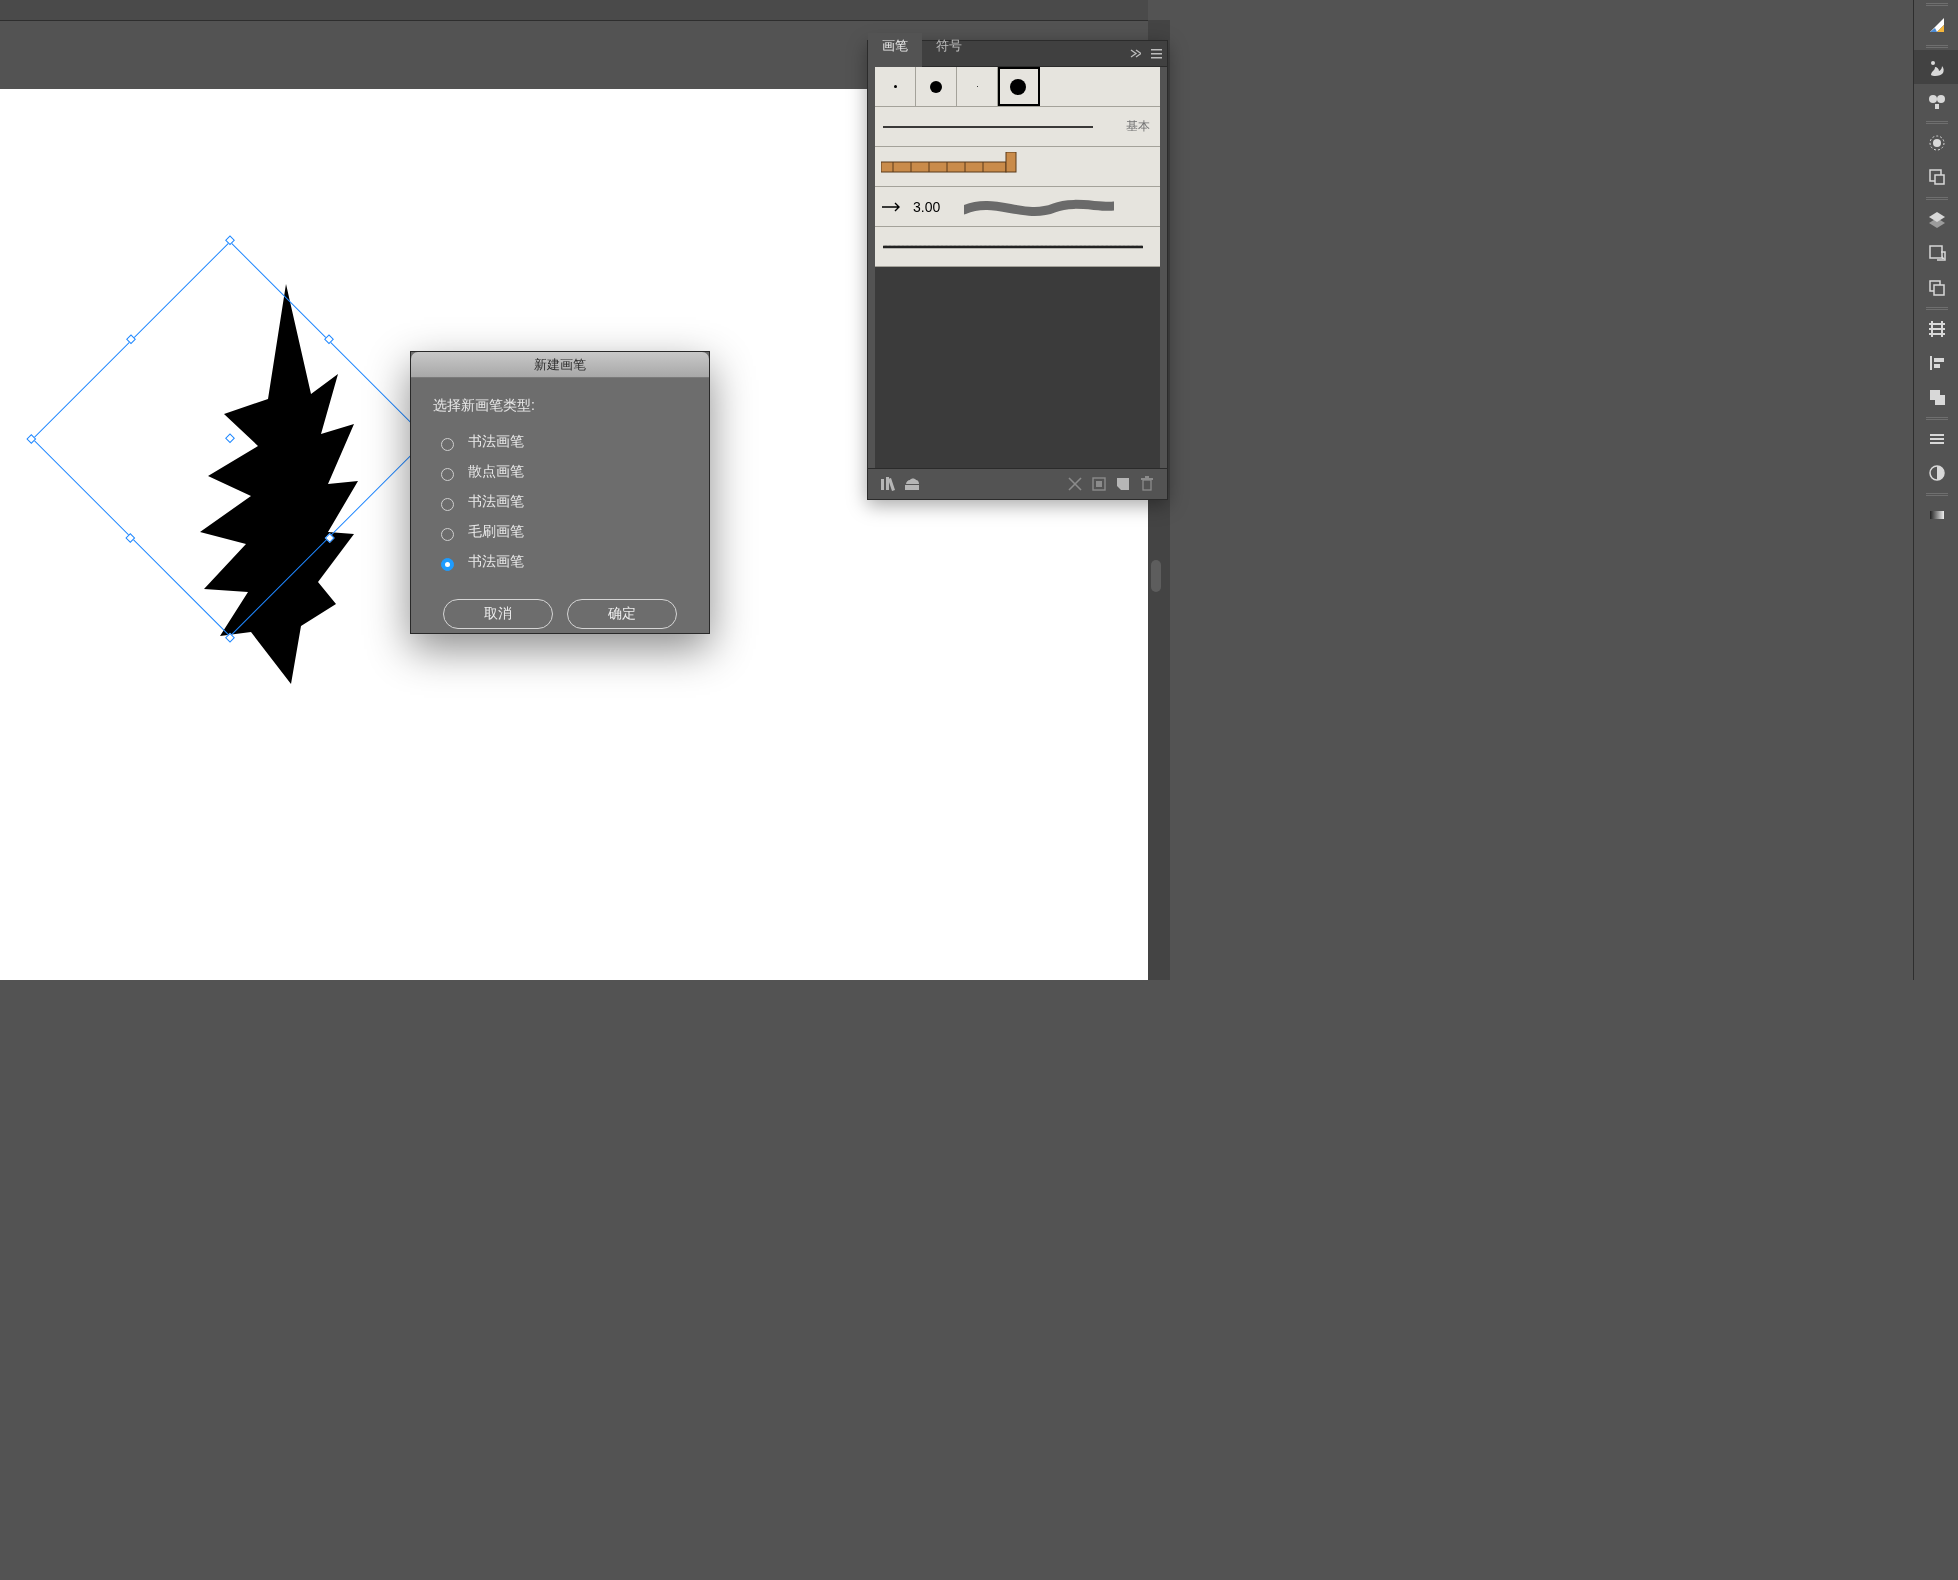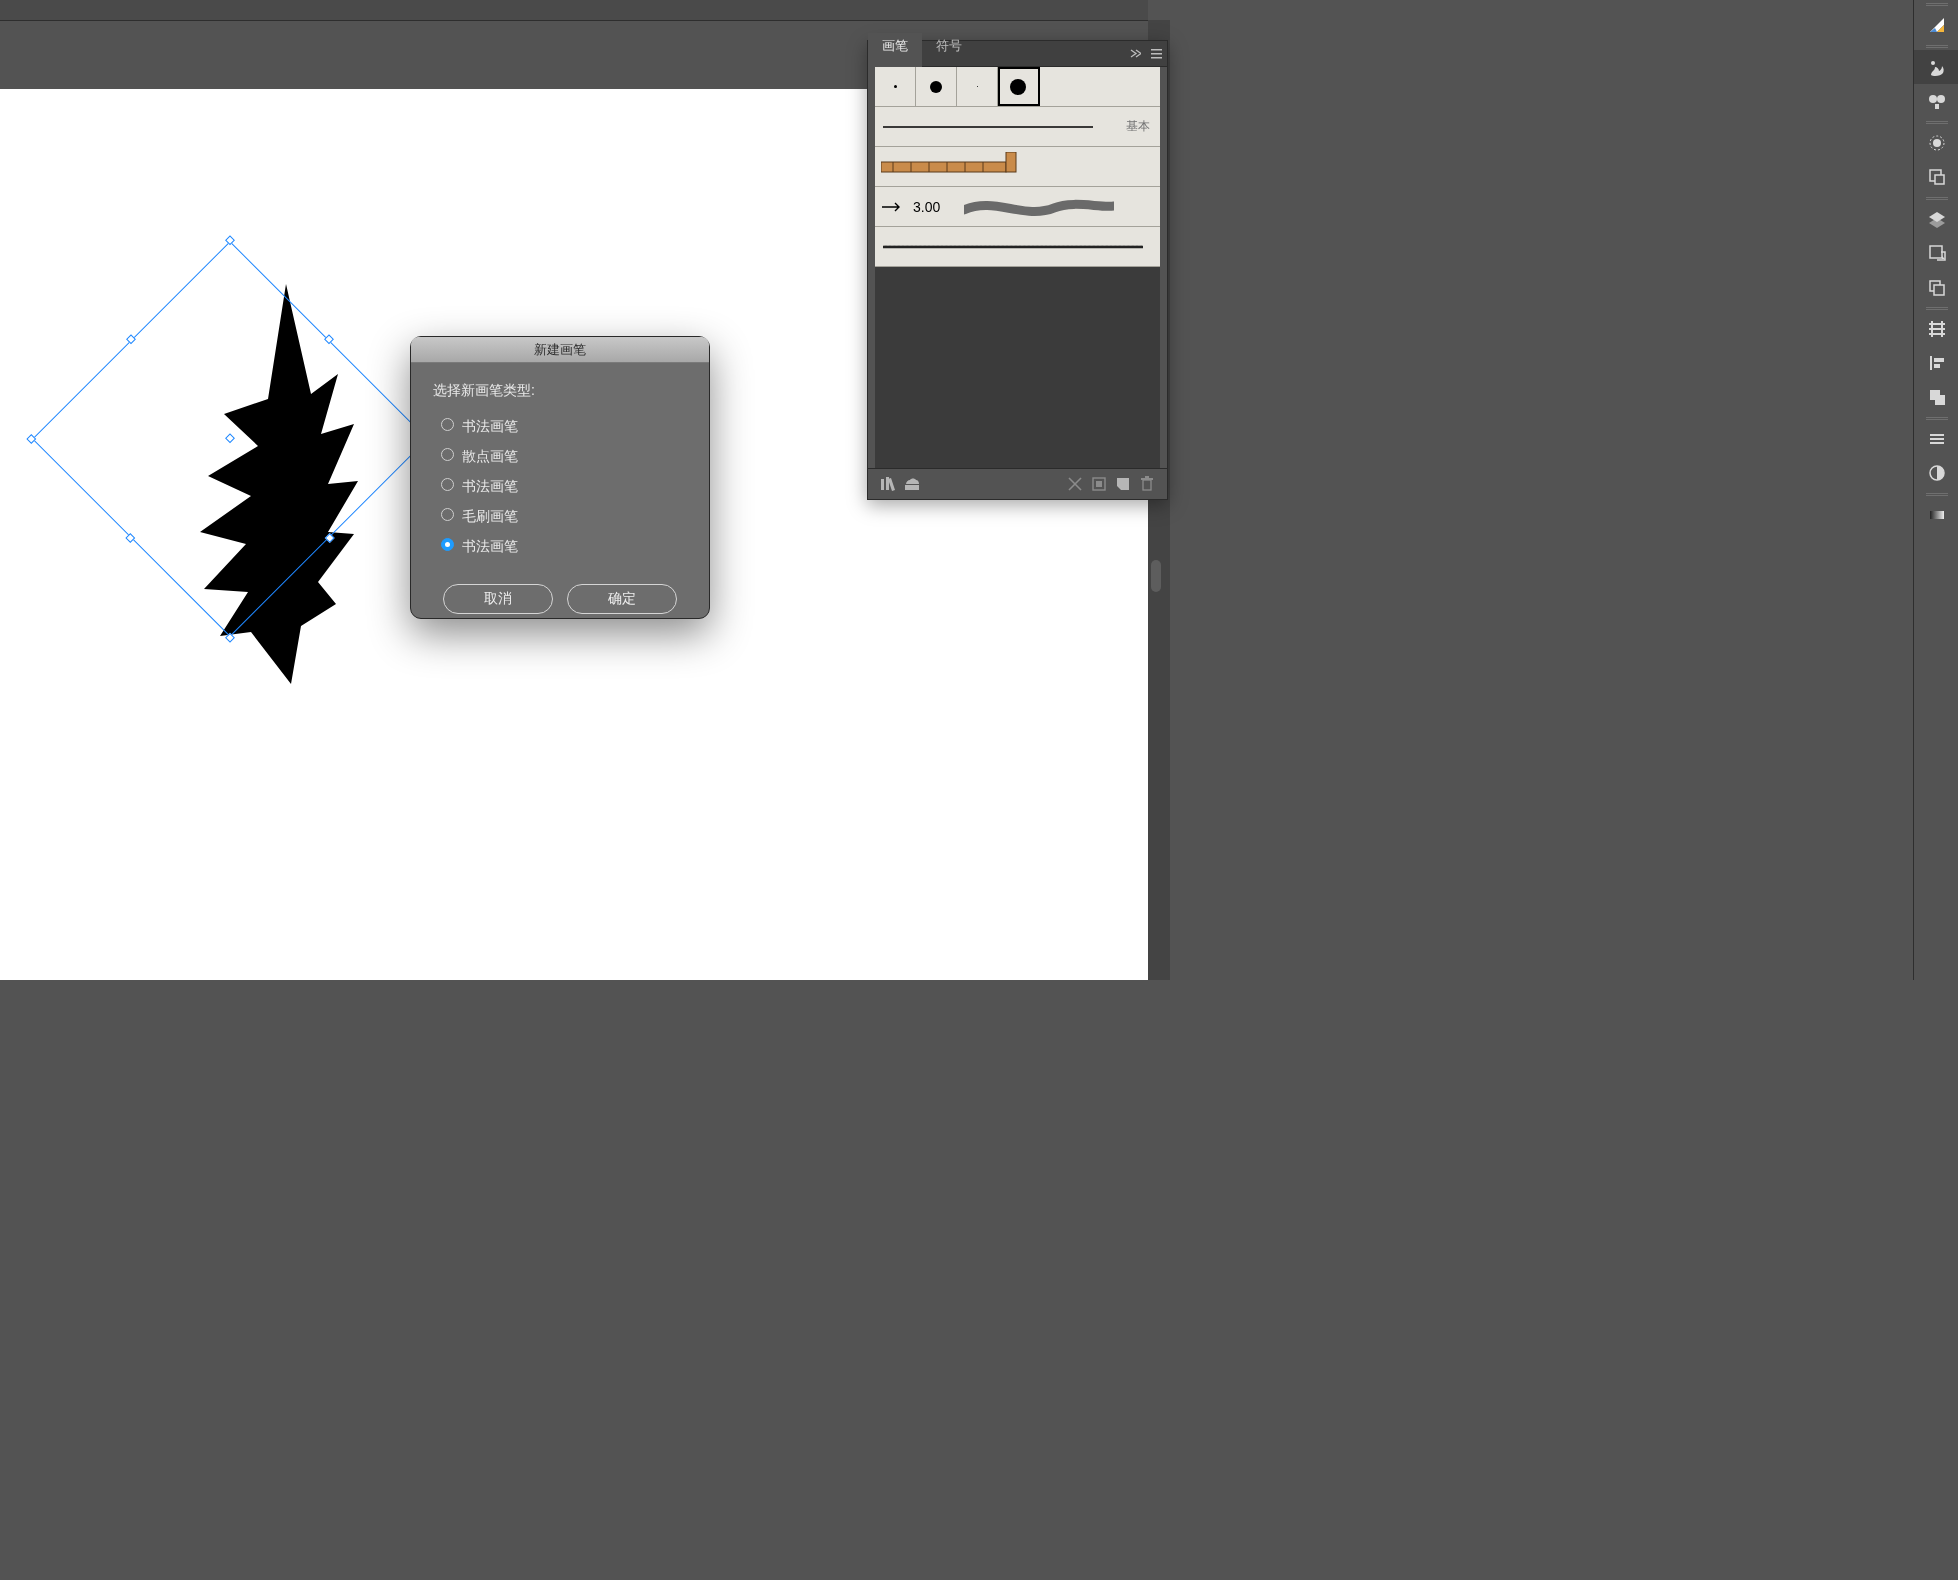--- a/index.html
+++ b/index.html
@@ -56,25 +56,25 @@
 
   .panel-footer{position:absolute;left:0;right:0;bottom:0;height:31px;background:#535353;border-top:1px solid #2b2b2b;display:flex;align-items:center;padding:0 8px}
   .pf-btn{width:24px;height:24px;display:flex;align-items:center;justify-content:center;cursor:pointer;opacity:.8}
   .pf-spacer{flex:1}
 
   
   #scrolldivider{position:absolute;left:1148px;top:20px;width:22px;height:960px;background:#444}
   #scrollthumb{position:absolute;left:1151px;top:560px;width:10px;height:32px;background:#5d5d5d;border-radius:5px}
 
   
-  #dialog{position:absolute;left:410px;top:336px;width:300px;background:#6d6d6d;border:1px solid #292929;border-radius:11px;box-shadow:0 15px 40px rgba(0,0,0,.45)}
+  #dialog{position:absolute;left:410px;top:351px;width:300px;background:#6d6d6d;border:1px solid #292929;border-radius:0;box-shadow:0 15px 40px rgba(0,0,0,.45)}
   #dialog-title{height:26px;background:linear-gradient(#c8c8c8,#a8a8a8);border-bottom:1px solid #7a7a7a;border-radius:7px 7px 0 0;text-align:center;line-height:26px;font-size:13px;color:#2c2c2c;font-weight:400}
   #dialog-body{padding:19px 22px 6px}
   .dlg-heading{color:#e9e9e9;font-size:14px;margin-bottom:12px}
-  .radio-row{display:flex;align-items:flex-start;gap:8px;padding:6px 8px;cursor:pointer}
+  .radio-row{display:flex;align-items:flex-end;gap:14px;padding:6px 8px;cursor:pointer}
   .radio-row .ring{width:13px;height:13px;border:1.5px solid #cfcfcf;border-radius:50%;flex-shrink:0;display:flex;align-items:center;justify-content:center}
   .radio-row.selected .ring{border-color:#1e9cff;background:#1e9cff}
   .radio-row.selected .ring::after{content:"";width:5px;height:5px;background:#fff;border-radius:50%}
   .radio-row span{font-size:14px;color:#e9e9e9}
   #dialog-buttons{display:flex;gap:14px;justify-content:center;padding:16px 0 4px}
   .dlg-btn{width:110px;height:30px;border:1.5px solid #d5d5d5;border-radius:15px;background:transparent;color:#eee;font-size:14px;cursor:pointer;display:flex;align-items:center;justify-content:center}
 </style>
 </head>
 <body>
 

